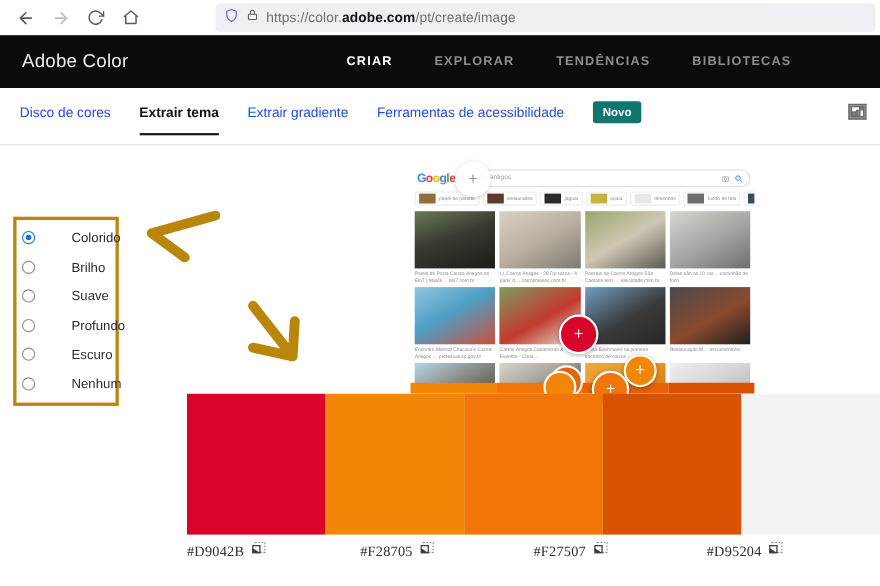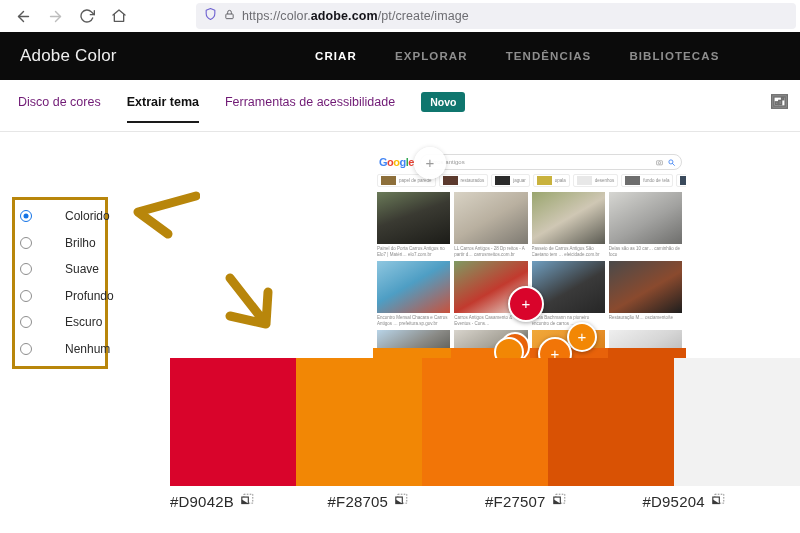--- a/index.html
+++ b/index.html
@@ -48,21 +48,21 @@
     font-weight: 700;
   }
   .topnav a.active { color: #ffffff; }
 
   
   .tabbar {
     position: absolute; left: 0; top: 80px; width: 800px; height: 52px;
     background: #fff; border-bottom: 1px solid #e6e6e6;
   }
   .tabs { position: absolute; left: 18px; top: 12px; display: flex; align-items: center; gap: 26px; }
-  .tab { font-size: 12.5px; color: #701a75; padding-bottom: 14px; position: relative; white-space: nowrap; }
+  .tab { font-size: 12.5px; color: #1d4ed8; padding-bottom: 14px; position: relative; white-space: nowrap; }
   .tab.active { color: #111; font-weight: 700; }
   .tab.active::after {
     content: ""; position: absolute; left: 0; right: 0; bottom: 0; height: 2px; background: #1a1a1a;
   }
   .novo-badge {
     background: #0f766e; color: #fff; font-size: 10.5px; font-weight: 700;
     padding: 4px 9px; border-radius: 3px; margin-bottom: 14px;
   }
   .img-icon-btn { position: absolute; right: 12px; top: 14px; }
 
@@ -128,21 +128,21 @@
   }
   .marker .plus { color: #fff; font-size: 15px; line-height: 0; font-weight: 300; }
   .marker.ghost { background: rgba(255,255,255,.92); border: none; box-shadow: 0 1px 5px rgba(0,0,0,.18); }
   .marker.ghost .plus { color: #9a9a9a; }
 
   
   .swatches { position: absolute; left: 170px; top: 358px; width: 630px; height: 128px; display: flex; }
   .swatch { flex: 1 1 0; height: 100%; }
   .hexrow { position: absolute; left: 170px; top: 492px; width: 630px; display: flex; }
   .hexcell { flex: 1 1 0; display: flex; align-items: center; gap: 7px; padding-left: 0px; }
-  .hexcode { font-size: 15px; color: #2b2b2b; letter-spacing: .2px; }
+  .hexcode { font-size: 13px; color: #2b2b2b; letter-spacing: .2px; font-family: Liberation Serif, serif; }
 </style>
 </head>
 <body>
 
 <div id="app">
 
   <div class="browser-bar">
     <div class="nav-btns">
       <div class="nav-btn">
         <svg width="17" height="17" viewBox="0 0 24 24" fill="none" stroke="currentColor" stroke-width="2" stroke-linecap="round" stroke-linejoin="round">
@@ -192,20 +192,21 @@
       <a href="#">EXPLORAR</a>
       <a href="#">TENDÊNCIAS</a>
       <a href="#">BIBLIOTECAS</a>
     </div>
   </div>
 
   <div class="tabbar">
     <div class="tabs">
       <div class="tab">Disco de cores</div>
       <div class="tab active">Extrair tema</div>
+      <div class="tab">Extrair gradiente</div>
       <div class="tab">Ferramentas de acessibilidade</div>
       <div class="novo-badge">Novo</div>
     </div>
     <div class="img-icon-btn">
       <svg width="17" height="15" viewBox="0 0 24 21" fill="none" stroke="#6e6e6e" stroke-width="2">
           <rect x="1" y="1" width="22" height="19" fill="#9a9a9a" stroke="#6e6e6e"></rect>
           <rect x="4" y="4" width="16" height="13" fill="#ffffff"></rect>
           <rect x="6" y="11" width="4" height="4" fill="#8a8a8a"></rect>
           <rect x="11" y="9" width="4" height="6" fill="#8a8a8a"></rect>
           <rect x="15" y="5" width="3" height="3" fill="#8a8a8a"></rect>

